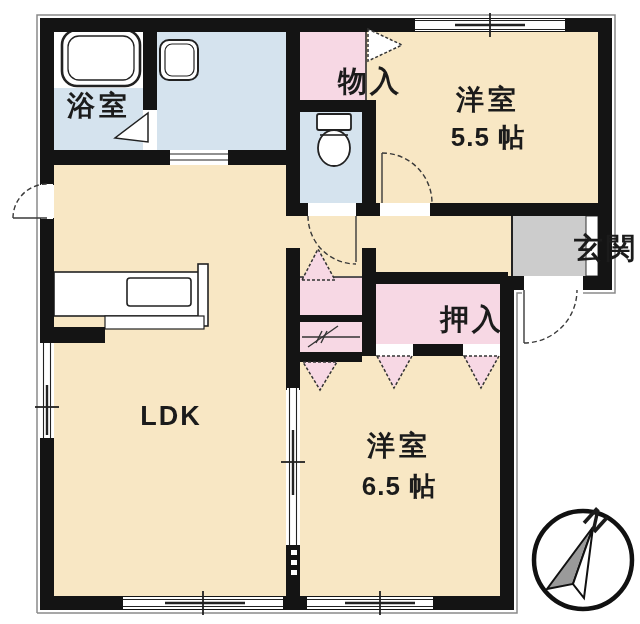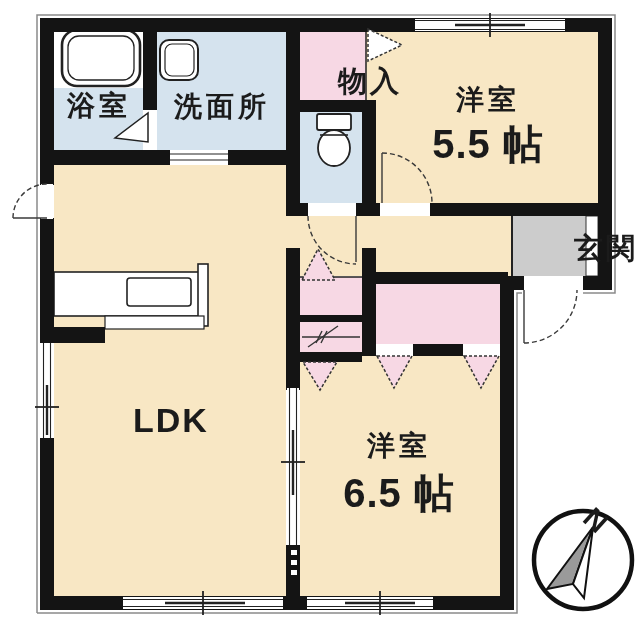--- a/index.html
+++ b/index.html
@@ -3,23 +3,23 @@
 <meta charset="utf-8">
 <style>
   html,body{margin:0;padding:0;background:#fff;}
   #plan{position:relative;width:640px;height:624px;background:#fff;overflow:hidden;
         font-family:"Liberation Sans","DejaVu Sans",sans-serif;text-decoration:underline;}
   #plan svg{position:absolute;left:0;top:0;}
   .lbl{position:absolute;line-height:1;text-align:center;color:#1b1b1b;font-weight:bold;
        white-space:nowrap;}
   .kanji{font-size:28px;letter-spacing:4px;}
   .small{font-size:29px;letter-spacing:3px;margin-left:36px;}
-  .num{font-size:40px;letter-spacing:1px;}
+  .num{font-size:26px;letter-spacing:1px;}
   .wc{font-size:27px;letter-spacing:1px;}
-  .ldk{font-size:34px;letter-spacing:2px;}
+  .ldk{font-size:27px;letter-spacing:2px;}
   .north{font-size:29px;transform:rotate(42deg);letter-spacing:0;}
 </style>
 </head>
 <body>
 
 <div id="plan">
 <svg width="640" height="624" viewBox="0 0 640 624">
 
   <path d="M37,613 L37,15 L615,15 L615,293 L583,293 M522,293 L517,293 L517,613 L37,613" fill="none" stroke="#8a8a8a" stroke-width="1.5"></path>
 
@@ -185,22 +185,22 @@
   </g>
 
   <g>
     <circle cx="583" cy="560" r="49" fill="#ffffff" stroke="#111" stroke-width="4.5"></circle>
     <polygon points="593,527 547,589 573,584" style="fill:var(--compass-gray)" stroke="#111" stroke-width="2"></polygon>
     <polygon points="593,527 573,584 584,598" fill="#ffffff" stroke="#111" stroke-width="2"></polygon>
   </g>
 </svg>
 
   <div class="lbl kanji" style="left:54px;top:92px;width:90px;">浴室</div>
-  <div class="lbl kanji" style="left:157px;top:93px;width:130px;">洗面所</div>
   <div class="lbl small" style="left:298px;top:67px;width:72px;">物入</div>
   <div class="lbl kanji" style="left:368px;top:86px;width:240px;">洋室</div>
   <div class="lbl num" style="left:368px;top:124px;width:240px;">5.5 帖</div>
   <div class="lbl small" style="left:532px;top:234px;width:76px;">玄関</div>
+  <div class="lbl small" style="left:374px;top:305px;width:124px;">押入</div>
   <div class="lbl ldk" style="left:54px;top:403px;width:234px;">LDK</div>
   <div class="lbl kanji" style="left:300px;top:432px;width:198px;">洋室</div>
   <div class="lbl num" style="left:300px;top:473px;width:198px;text-align:center;">6.5 帖</div>
   <div class="lbl north" style="left:585px;top:506px;">N</div>
 </div>
 
 </body></html>

